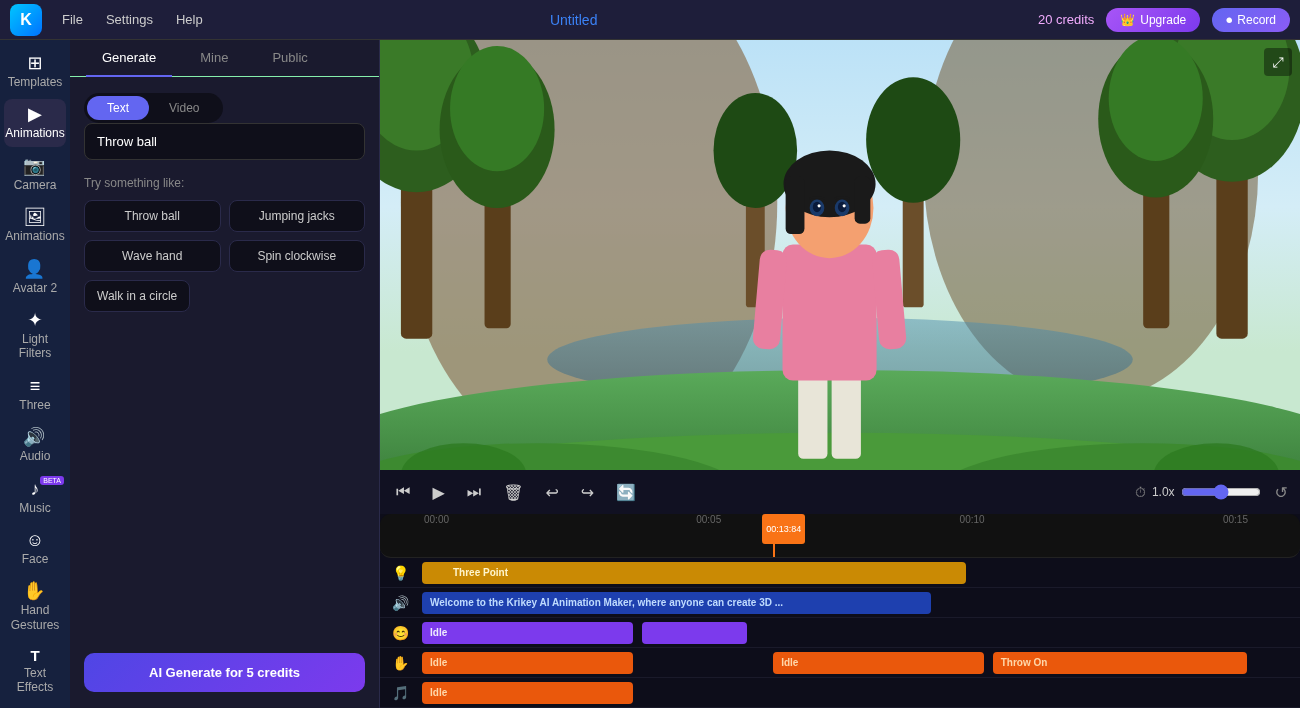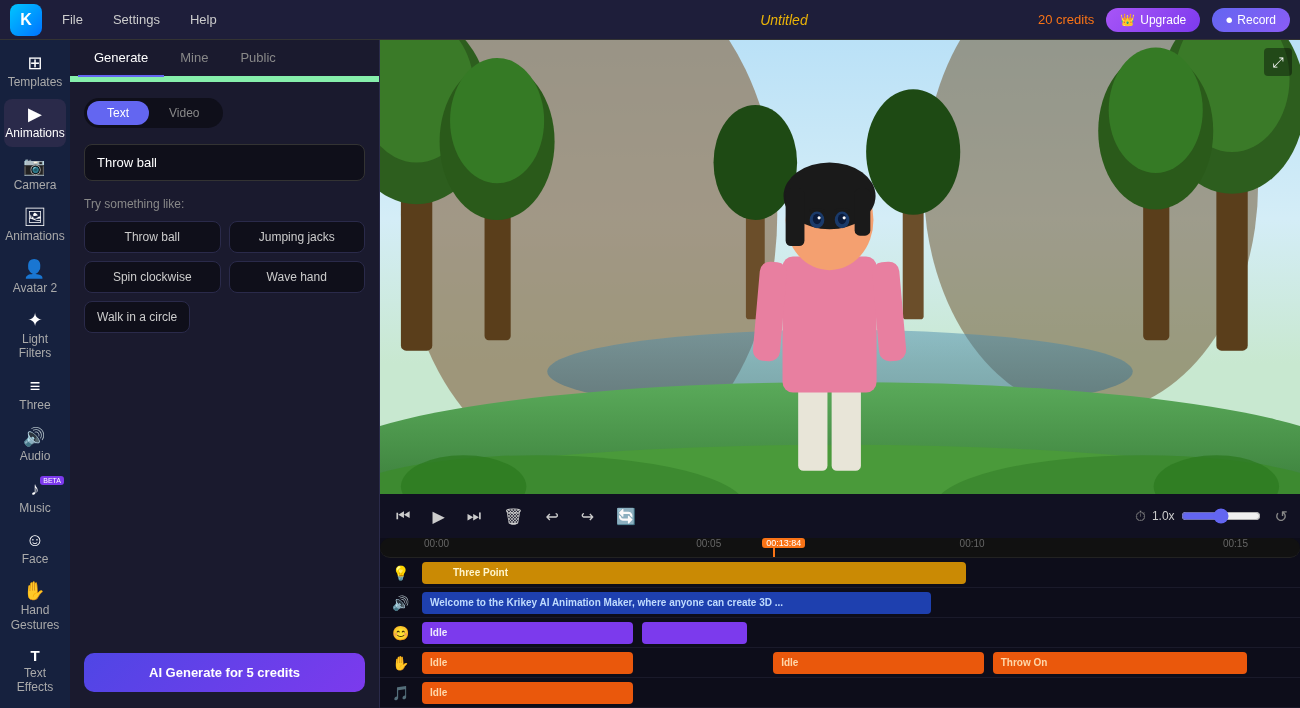--- a/index.html
+++ b/index.html
@@ -4,25 +4,25 @@
   <style>
     * { box-sizing: border-box; margin: 0; padding: 0; }
     body { width: 1300px; height: 708px; overflow: hidden; font-family: Arial, sans-serif; background: #1a1a2e; color: #fff; display: flex; flex-direction: column; }
 
     
     .top-nav {
       height: 40px; background: #1e1e3a; display: flex; align-items: center; padding: 0 10px; gap: 20px; flex-shrink: 0;
       border-bottom: 1px solid #333;
     }
     .logo { width: 32px; height: 32px; background: linear-gradient(135deg, #00c6ff, #0072ff); border-radius: 8px; display: flex; align-items: center; justify-content: center; font-weight: bold; font-size: 16px; color: white; flex-shrink: 0; }
-    .nav-menu { display: flex; gap: 30px; flex: 1; }
+    .nav-menu { display: flex; gap: 23px; flex: 1; }
     .nav-item { font-size: 13px; color: #ccc; cursor: pointer; }
-    .nav-title { flex: 1; text-align: center; font-size: 14px; color: #eab308; font-style: italic; }
+    .nav-title { flex: 1; font-size: 14px; color: #3b82f6; }
     .nav-right { display: flex; align-items: center; gap: 12px; }
-    .credits-text { font-size: 13px; color: #f97316; }
+    .credits-text { font-size: 13px; color: #f0abfc; }
     .upgrade-btn {
       background: linear-gradient(135deg, #a855f7, #7c3aed);
       border: none; color: white; padding: 5px 14px; border-radius: 20px; font-size: 12px; cursor: pointer;
       display: flex; align-items: center; gap: 5px;
     }
     .record-btn {
       background: linear-gradient(135deg, #6366f1, #8b5cf6);
       border: none; color: white; padding: 5px 14px; border-radius: 20px; font-size: 12px; cursor: pointer;
       display: flex; align-items: center; gap: 5px;
     }
@@ -39,28 +39,28 @@
     }
     .sidebar-item.active { background: #2a2a4a; }
     .sidebar-icon { font-size: 18px; line-height: 1; }
     .sidebar-label { font-size: 12px; color: #aaa; line-height: 1.2; }
     .sidebar-item.active .sidebar-label { color: #fff; }
 
     
     .panel {
       width: 310px; background: #1a1a2e; border-right: 1px solid #2a2a4a; display: flex; flex-direction: column; flex-shrink: 0;
     }
-    .panel-tabs { display: flex; border-bottom: 6px solid #86efac; padding: 0 8px; gap: 0; }
+    .panel-tabs { display: flex; border-bottom: 1px solid #86efac; padding: 0 16px; gap: 12px; }
     .panel-tab {
       padding: 10px 16px; font-size: 13px; color: #888; cursor: pointer; border-bottom: 2px solid transparent; margin-bottom: -1px;
     }
     .panel-tab.active { color: #fff; border-bottom: 2px solid #6366f1; }
 
     .panel-content { padding: 16px 14px; flex: 1; overflow-y: auto; }
-    .text-video-toggle { display: flex; background: #0f0f1a; border-radius: 20px; padding: 3px; width: fit-content; margin-bottom: 16px; }
+    .text-video-toggle { display: flex; background: #0f0f1a; border-radius: 20px; padding: 3px; width: fit-content; margin-bottom: 0; }
     .toggle-btn { padding: 5px 20px; border-radius: 18px; font-size: 12px; cursor: pointer; border: none; background: transparent; color: #888; }
     .toggle-btn.active { background: #6366f1; color: white; }
 
     .search-input {
       width: 100%; background: #0f0f1a; border: 1px solid #333; border-radius: 8px; padding: 10px 12px; color: white; font-size: 13px;
       outline: none; margin-bottom: 16px;
     }
 
     .try-label { font-size: 12px; color: #888; margin-bottom: 10px; }
     .suggestion-grid { display: grid; grid-template-columns: 1fr 1fr; gap: 8px; }
@@ -96,21 +96,21 @@
     .playback-spacer { flex: 1; }
     .speed-control { display: flex; align-items: center; gap: 6px; font-size: 12px; color: #888; }
     .speed-icon { font-size: 14px; }
     .speed-value { color: #ccc; font-size: 12px; }
     .speed-slider { width: 80px; accent-color: #6366f1; }
     .reset-btn { background: none; border: none; color: #888; font-size: 16px; cursor: pointer; }
 
     
     .timeline-area { background: #0d0d1a; flex-shrink: 0; }
     .timeline-ruler {
-      height: 20px; background: #111; display: flex; align-items: flex-end; padding-left: 42px;
+      height: 44px; background: #111; display: flex; align-items: flex-end; padding-left: 42px;
       border-bottom: 1px solid #222; position: relative; border-radius: 11px;
     }
     .ruler-inner { flex: 1; position: relative; height: 100%; }
     .ruler-label { font-size: 10px; color: #666; padding-bottom: 4px; padding-left: 2px; }
 
     .timeline-tracks { overflow-y: auto; }
     .timeline-row { display: flex; align-items: center; height: 30px; border-bottom: 1px solid #1a1a2a; }
     .track-icon { width: 42px; display: flex; justify-content: center; align-items: center; font-size: 14px; flex-shrink: 0; }
     .track-content { flex: 1; position: relative; height: 24px; }
 
@@ -221,22 +221,22 @@
     <div class="panel-content">
       <div class="text-video-toggle">
         <button class="toggle-btn active">Text</button>
         <button class="toggle-btn">Video</button>
       </div>
       <input class="search-input" type="text" value="Throw ball" style="">
       <div class="try-label">Try something like:</div>
       <div class="suggestion-grid">
         <div class="suggestion-chip">Throw ball</div>
         <div class="suggestion-chip">Jumping jacks</div>
+        <div class="suggestion-chip">Wave hand</div>
         <div class="suggestion-chip">Spin clockwise</div>
-        <div class="suggestion-chip">Wave hand</div>
         <div class="suggestion-chip" style="grid-column:1/-1; width:fit-content;">Walk in a circle</div>
       </div>
     </div>
     <button class="generate-btn" style="width:calc(100% - 28px); margin: 16px 14px;">AI Generate for 5 credits</button>
   </div>
 
   <div class="main-area">
 
     <div class="viewport">
 
@@ -345,21 +345,21 @@
 
       <div class="timeline-ruler">
         <div class="ruler-inner">
 
           <span style="position:absolute;left:0;" class="ruler-label">00:00</span>
           <span style="position:absolute;left:31%;" class="ruler-label">00:05</span>
           <span style="position:absolute;left:61%;" class="ruler-label">00:10</span>
           <span style="position:absolute;left:91%;" class="ruler-label">00:15</span>
 
           <div style="position:absolute;left:40%;top:0;height:100%;width:2px;background:#f97316;">
-            <span style="position:absolute;top:0;right:-30px;background:#f97316;color:white;font-size:9px;padding:0 4px;border-radius:3px;white-space:nowrap;">00:13:84</span>
+            <span style="position:absolute;top:0;right:-30px;background:#f97316;color:white;font-size:9px;padding:10px 4px;border-radius:3px;white-space:nowrap;">00:13:84</span>
           </div>
         </div>
       </div>
 
       <div class="timeline-tracks">
 
         <div class="timeline-row">
           <div class="track-icon">💡</div>
           <div class="track-content">
             <div class="clip clip-yellow" style="left:0%;width:62%;padding-left:31px;">Three Point</div>

